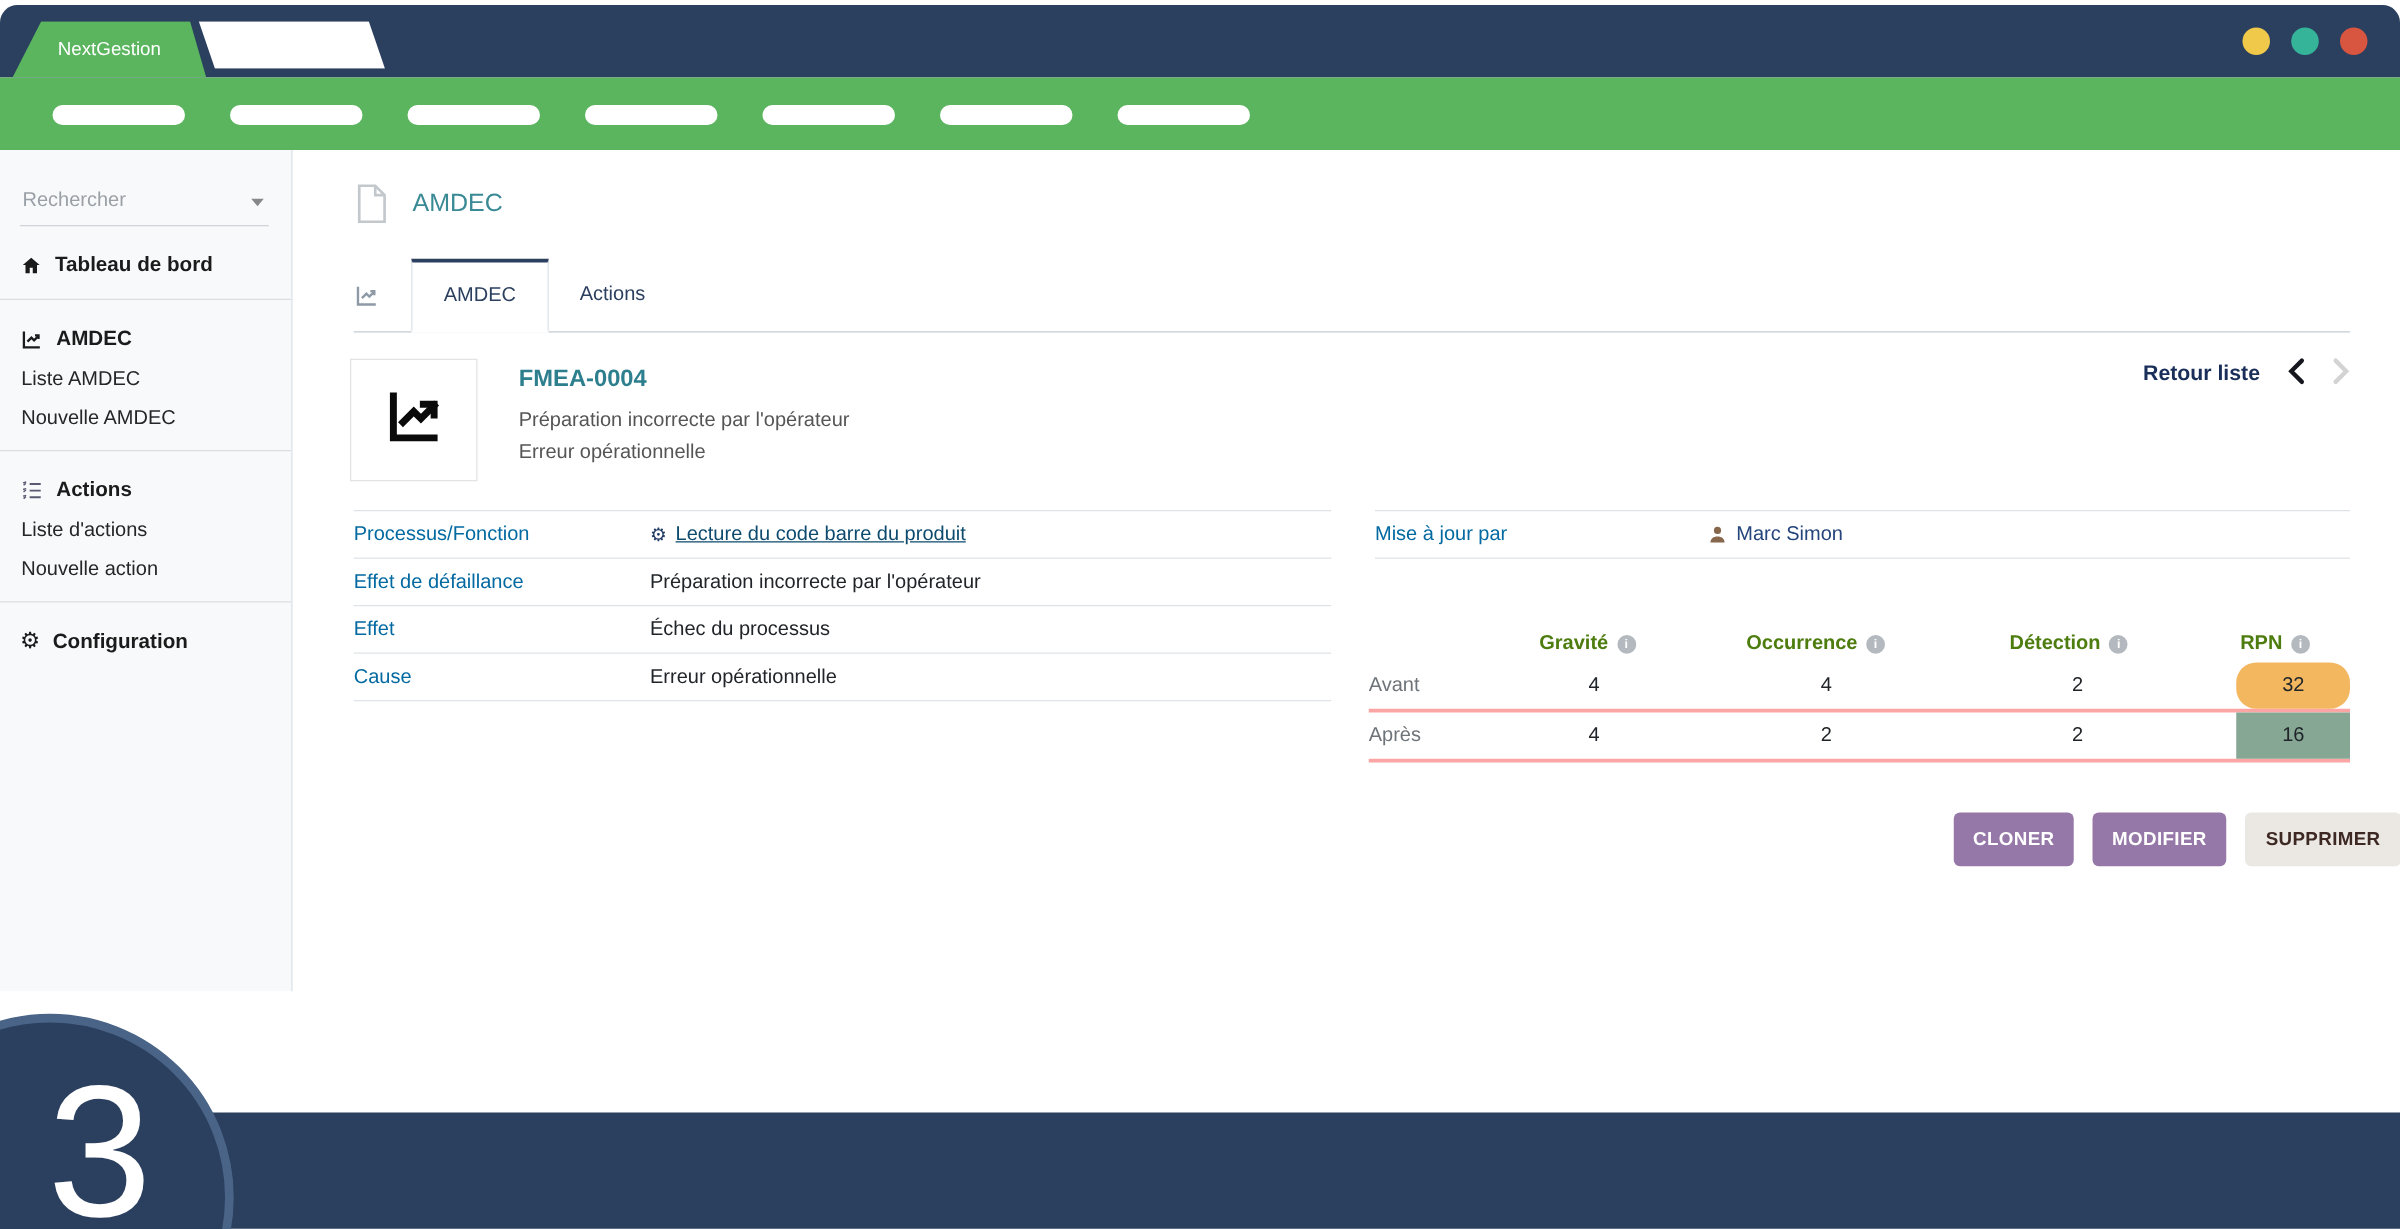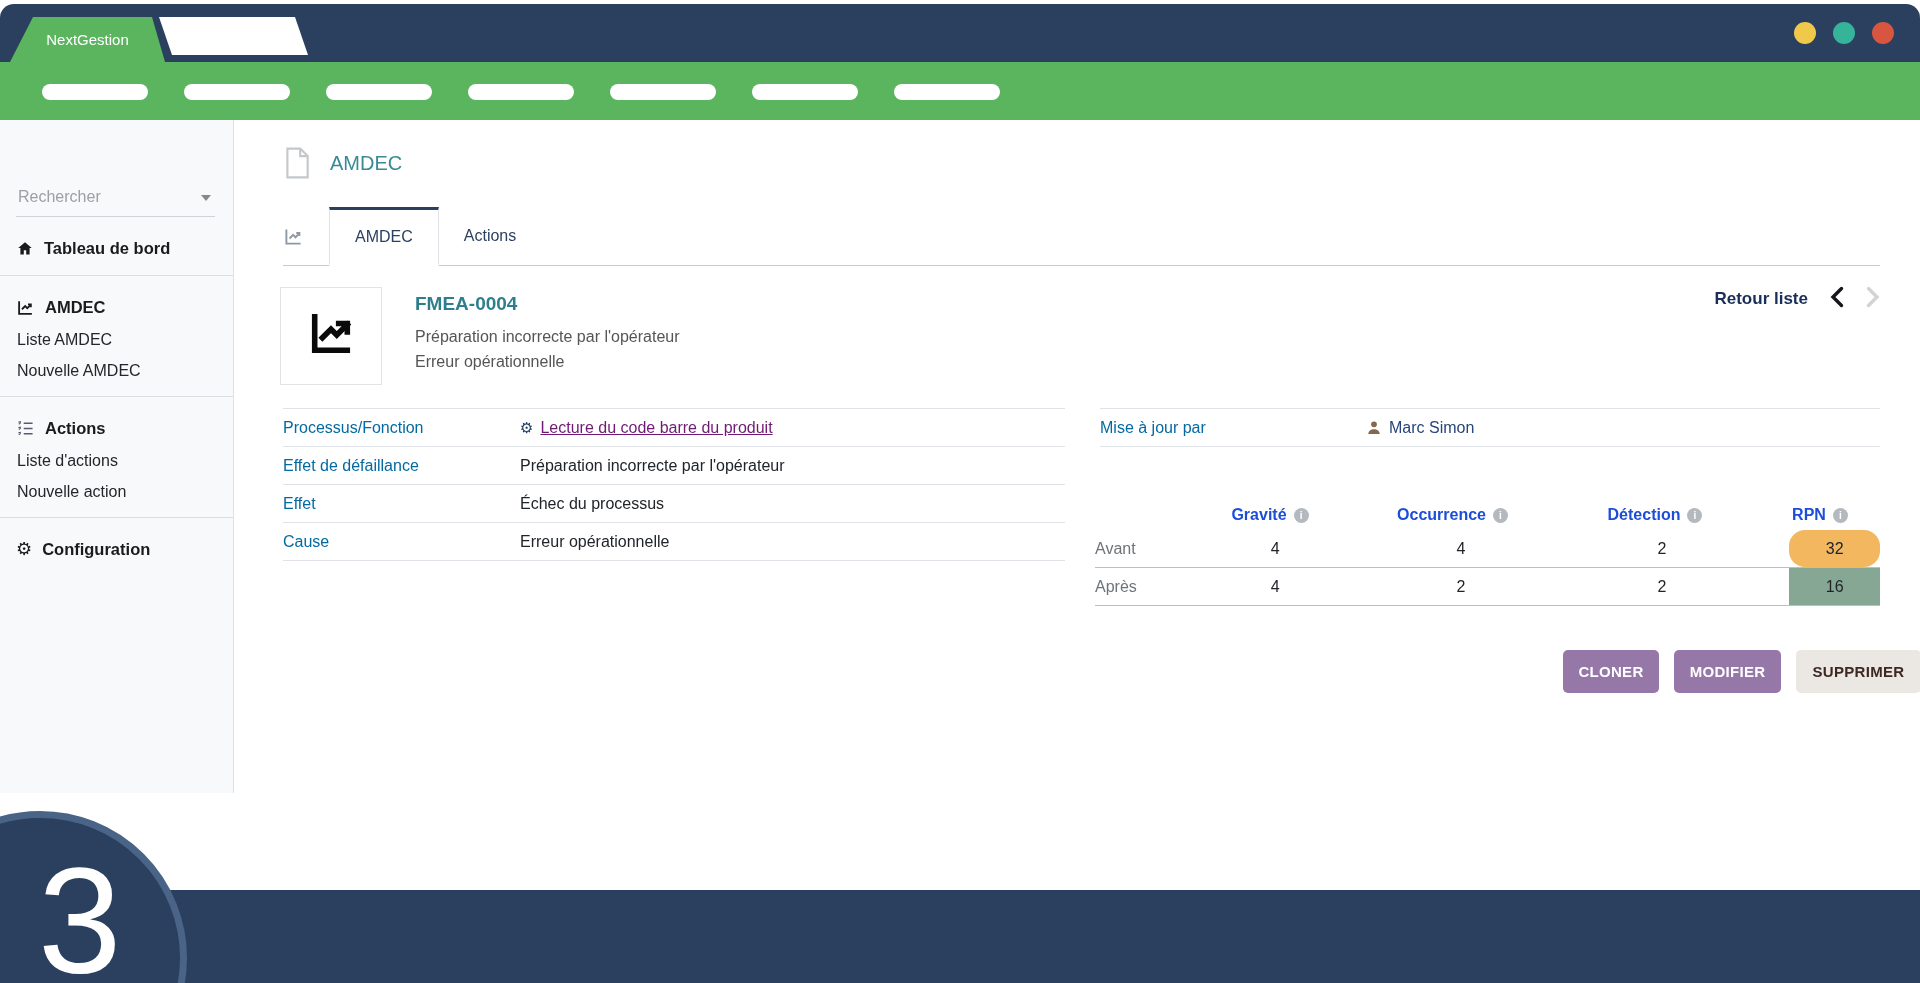--- a/index.html
+++ b/index.html
@@ -19,21 +19,21 @@
   
   .greenbar{position:absolute;left:0;top:62px;width:1920px;height:58px;background:#5bb55f;}
   .pills{position:absolute;left:42px;top:22px;display:flex;gap:36px;}
   .pill{width:106px;height:16px;border-radius:9px;background:#fff;}
 
   
   .sidebar{position:absolute;left:0;top:120px;width:234px;height:673px;background:#f8f9fa;
     border-right:1px solid #dee2e6;box-sizing:border-box;}
   .search-wrap{margin:26px 18px 0 16px;position:relative;border-bottom:1px solid #cfd4d9;}
   .search-wrap input{width:100%;box-sizing:border-box;border:0;background:transparent;
-    padding:6px 20px 10px 2px;font-size:16px;color:#555;outline:none;font-family:inherit;margin-top:36px;}
+    padding:6px 20px 10px 2px;font-size:16px;color:#555;outline:none;font-family:inherit;}
   .search-wrap input::placeholder{color:#9aa0a6;}
   .caret-down{position:absolute;right:4px;bottom:15px;width:0;height:0;
     border-left:5px solid transparent;border-right:5px solid transparent;border-top:6px solid #888;}
   .menu{padding:0 16px;}
   .mhead{display:flex;align-items:center;gap:10px;font-weight:bold;font-size:16.5px;
     color:#1b1b1b;height:34px;margin-top:14px;}
   .msub{font-size:16px;color:#24262a;height:31px;display:flex;align-items:center;padding-left:1px;}
   .sep{border:0;border-top:1px solid #dadee2;margin:10px -16px;}
   .icn{display:inline-flex;align-items:center;justify-content:center;}
   .gear-glyph{font-family:"DejaVu Sans",sans-serif;font-size:18px;line-height:1;color:#1b1b1b;}
@@ -63,33 +63,33 @@
   
   .dtable{position:absolute;font-size:16px;}
   .drow{display:flex;align-items:center;min-height:37px;border-bottom:1px solid #dfe3e7;}
   .drow.first{border-top:1px solid #dfe3e7;}
   .dlabel{color:#0369a1;flex:none;}
   .dvalue{color:#212529;display:flex;align-items:center;gap:7px;}
   .dt-left{left:283px;top:408px;width:782px;}
   .dt-left .dlabel{width:237px;}
   .dt-right{left:1100px;top:408px;width:780px;}
   .dt-right .dlabel{width:266px;}
-  .vlink{color:#701a75;text-decoration:underline;display:flex;align-items:center;gap:7px;}
+  .vlink{color:#0c4a6e;text-decoration:underline;display:flex;align-items:center;gap:7px;}
   .ulink{color:#25457c;text-decoration:none;}
   .gear-link{font-family:"DejaVu Sans",sans-serif;font-size:15px;color:#1f3b63;text-decoration:none;}
 
   
   .rpn{position:absolute;left:1095px;top:500px;width:785px;font-size:16px;}
   .rpnrow{display:flex;}
   .rc{display:flex;align-items:center;justify-content:center;box-sizing:border-box;}
   .c0{width:90px;justify-content:flex-start;color:#6e7479;}
   .c1{width:170px;}.c2{width:195px;}.c3{width:210px;}.c4{width:120px;}
-  .rpn .hrow{height:30px;font-weight:bold;color:#1d4ed8;}
+  .rpn .hrow{height:30px;font-weight:bold;color:#4d7c0f;}
   .rpn .hrow .rc{gap:7px;}
-  .rpn .datarow{height:37px;border-bottom:1px solid #fca5a5;color:#212529;gap:48px;}
+  .rpn .datarow{height:37px;border-bottom:3px solid #fca5a5;color:#212529;gap:48px;}
   .info-ic{width:15px;height:15px;border-radius:50%;background:#b3b9be;color:#fff;
     font-size:10px;font-weight:bold;display:inline-flex;align-items:center;justify-content:center;}
   .info-ic::before{content:"i";}
 
   
   .btns{position:absolute;left:1522px;top:650px;display:flex;gap:15px;}
   .btn{height:43px;border:none;border-radius:5px;font-weight:bold;font-size:15px;
     font-family:inherit;letter-spacing:.3px;cursor:pointer;}
   .btn.purple{background:#9678a8;color:#fff;}
   .btn.w1{width:96px;margin-left:41px;}.btn.w2{width:107px;}.btn.w3{width:125px;}

